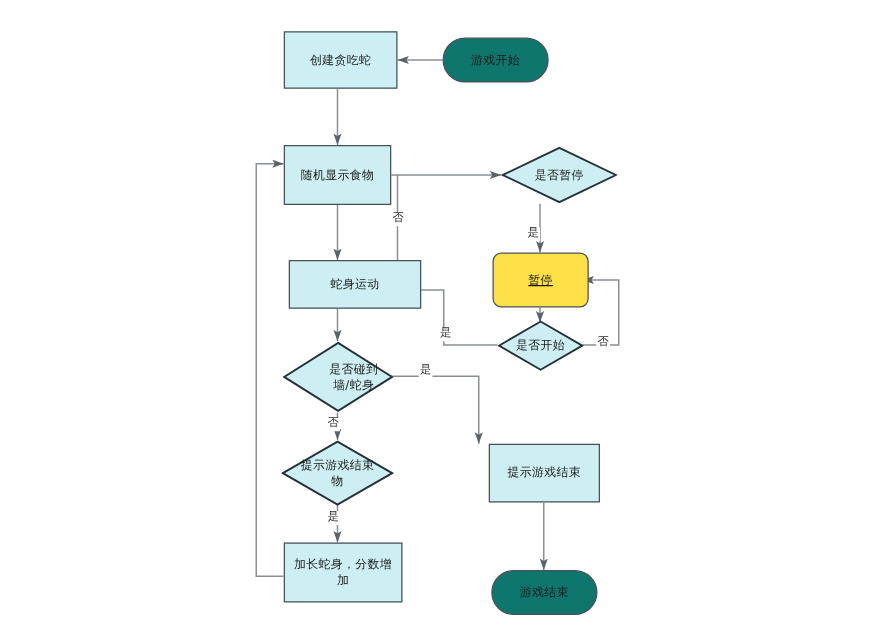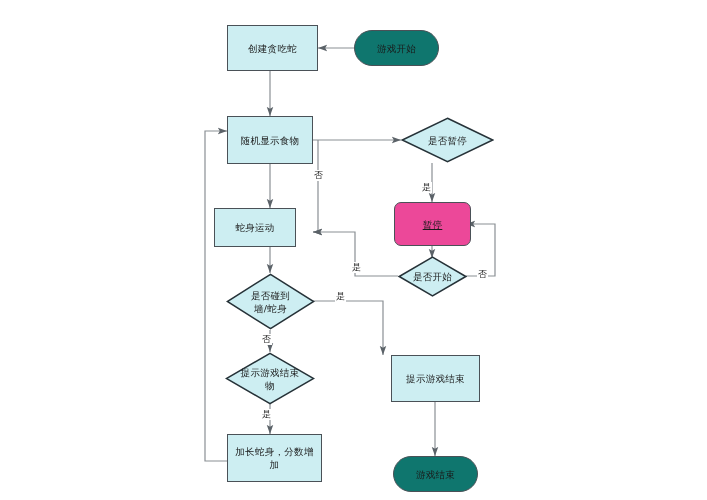--- a/index.html
+++ b/index.html
@@ -39,21 +39,21 @@
   .node-process {
     background: #cdeef2;
     border: 1.4px solid #4a5157;
   }
   .node-terminal {
     background: #0f766e;
     border: 1.4px solid #4a5157;
     border-radius: 22px;
   }
   .node-rounded {
-    background: #ec4899;
+    background: #fde047;
     border: 1.4px solid #4a5157;
     border-radius: 7px;
     text-decoration: underline;
   }
   .node-decision {
     background: transparent;
     border: none;
   }
   .node-decision .dia-shape {
     position: absolute;
@@ -144,25 +144,25 @@
     <span>暂停</span>
   </div>
 
   <div class="node node-decision" style="left:398px; top:256px; width:69px; height:41px;">
     <svg class="dia-shape" viewBox="0 0 69 41" preserveAspectRatio="none">
       <polygon points="34.5,1.2 67.8,20.5 34.5,39.8 1.2,20.5" fill="#cdeef2" stroke="#263238" stroke-width="1.5"></polygon>
     </svg>
     <span class="dia-label">是否开始</span>
   </div>
 
-  <div class="node node-process" style="left:214px; top:208px; width:82px; height:39px;">
+  <div class="node node-process" style="left:231px; top:208px; width:106px; height:39px;">
     <span>蛇身运动</span>
   </div>
 
-  <div class="node node-decision" style="left:226px; top:273px; width:89px; height:57px;">
+  <div class="node node-decision" style="left:226px; top:273px; width:89px; height:57px;justify-content:flex-end;">
     <svg class="dia-shape" viewBox="0 0 89 57" preserveAspectRatio="none">
       <polygon points="44.5,1.3 87.7,28.5 44.5,55.7 1.3,28.5" fill="#cdeef2" stroke="#263238" stroke-width="1.5"></polygon>
     </svg>
     <span class="dia-label">
       <span>是否碰到</span><br>
       <span>墙/蛇身</span>
     </span>
   </div>
 
   <div class="node node-decision" style="left:225px; top:352px; width:90px; height:53px;">

